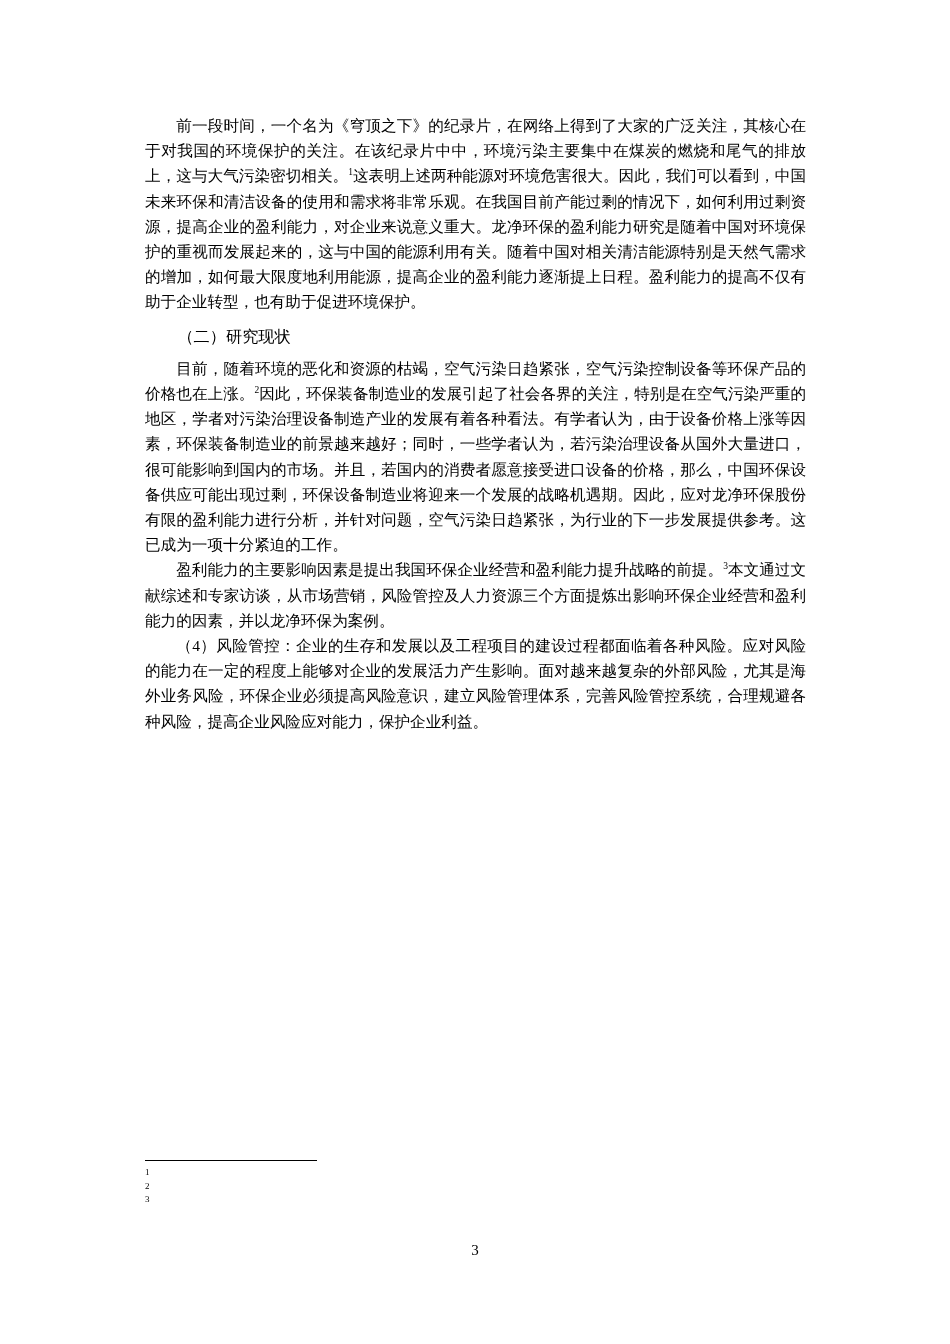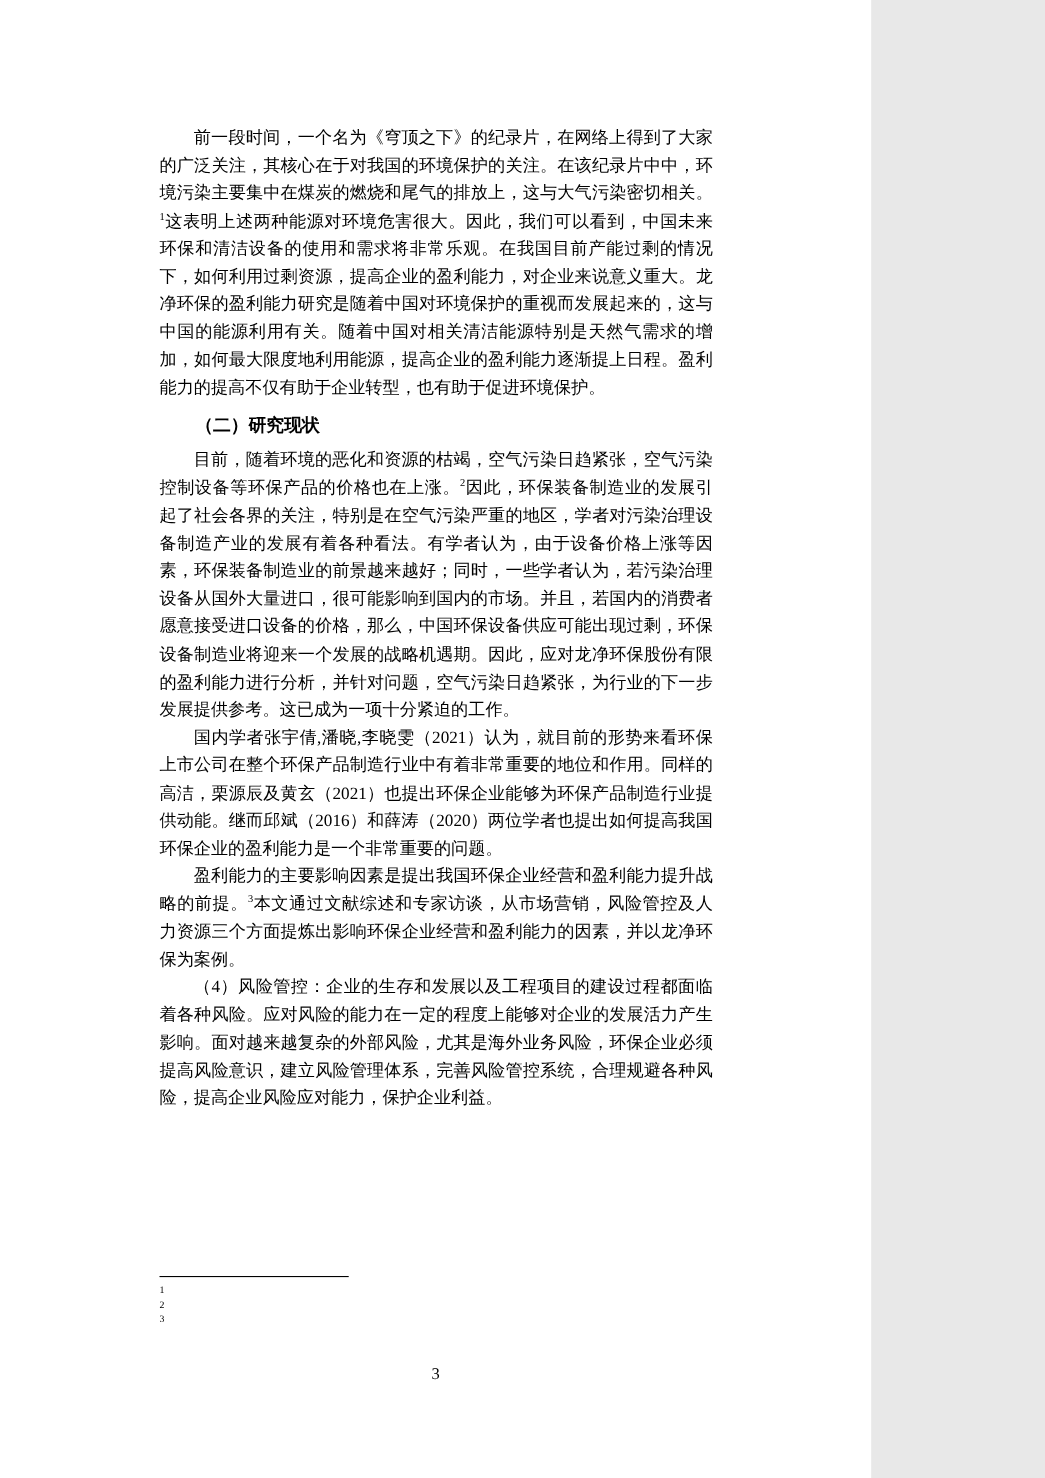--- a/index.html
+++ b/index.html
@@ -3,42 +3,42 @@
 <meta charset="utf-8">
 <style>
   * { margin: 0; padding: 0; box-sizing: border-box; }
   html, body { background: #e8e8e8; }
   body {
     width: 950px;
     font-family: "Liberation Serif", "DejaVu Serif", serif;
   }
   .page {
     position: relative;
-    width: 792px;
+    width: 950px;
     height: 1344px;
     background: #ffffff;
     color: #000000;
     overflow: hidden;
   }
   .content {
     position: absolute;
     left: 145px;
     right: 144px;
     top: 113px;
   }
   .para {
     font-size: 15.6px;
     line-height: 25.2px;
     text-align: justify;
     text-indent: 2em;
     word-break: break-all;
   }
   .heading {
     font-size: 16.2px;
-    font-weight: bold;
+    font-weight: normal;
     text-indent: 2em;
     line-height: 25.2px;
     margin-top: 10px;
     margin-bottom: 6px;
   }
   sup.fnref {
     font-size: 9.5px;
     vertical-align: super;
     line-height: 0;
   }
@@ -75,21 +75,20 @@
 <div class="page">
 
   <div class="content">
 
     <p class="para"><span>前一段时间，一个名为《穹顶之下》的纪录片，在网络上得到了大家的广泛关注，其核心在于对我国的环境保护的关注。在该纪录片中中，环境污染主要集中在煤炭的燃烧和尾气的排放上，这与大气污染密切相关。</span><sup class="fnref">1</sup><span>这表明上述两种能源对环境危害很大。因此，我们可以看到，中国未来环保和清洁设备的使用和需求将非常乐观。在我国目前产能过剩的情况下，如何利用过剩资源，提高企业的盈利能力，对企业来说意义重大。龙净环保的盈利能力研究是随着中国对环境保护的重视而发展起来的，这与中国的能源利用有关。随着中国对相关清洁能源特别是天然气需求的增加，如何最大限度地利用能源，提高企业的盈利能力逐渐提上日程。盈利能力的提高不仅有助于企业转型，也有助于促进环境保护。</span></p>
 
     <h2 class="heading">（二）研究现状</h2>
 
     <p class="para"><span>目前，随着环境的恶化和资源的枯竭，空气污染日趋紧张，空气污染控制设备等环保产品的价格也在上涨。</span><sup class="fnref">2</sup><span>因此，环保装备制造业的发展引起了社会各界的关注，特别是在空气污染严重的地区，学者对污染治理设备制造产业的发展有着各种看法。有学者认为，由于设备价格上涨等因素，环保装备制造业的前景越来越好；同时，一些学者认为，若污染治理设备从国外大量进口，很可能影响到国内的市场。并且，若国内的消费者愿意接受进口设备的价格，那么，中国环保设备供应可能出现过剩，环保设备制造业将迎来一个发展的战略机遇期。因此，应对龙净环保股份有限的盈利能力进行分析，并针对问题，空气污染日趋紧张，为行业的下一步发展提供参考。这已成为一项十分紧迫的工作。</span></p>
 
-    <p class="para">国内学者张宇倩,潘晓,李晓雯（2021）认为，就目前的形势来看环保上市公司在整个环保产品制造行业中有着非常重要的地位和作用。同样的高洁，栗源辰及黄玄（2021）也提出环保企业能够为环保产品制造行业提供动能。继而邱斌（2016）和薛涛（2020）两位学者也提出如何提高我国环保企业的盈利能力是一个非常重要的问题。</p>
 
 
     <p class="para"><span>盈利能力的主要影响因素是提出我国环保企业经营和盈利能力提升战略的前提。</span><sup class="fnref">3</sup><span>本文通过文献综述和专家访谈，从市场营销，风险管控及人力资源三个方面提炼出影响环保企业经营和盈利能力的因素，并以龙净环保为案例。</span></p>
 
 
     <p class="para">（4）风险管控：企业的生存和发展以及工程项目的建设过程都面临着各种风险。应对风险的能力在一定的程度上能够对企业的发展活力产生影响。面对越来越复杂的外部风险，尤其是海外业务风险，环保企业必须提高风险意识，建立风险管理体系，完善风险管控系统，合理规避各种风险，提高企业风险应对能力，保护企业利益。</p>
 
 
   </div>
 

